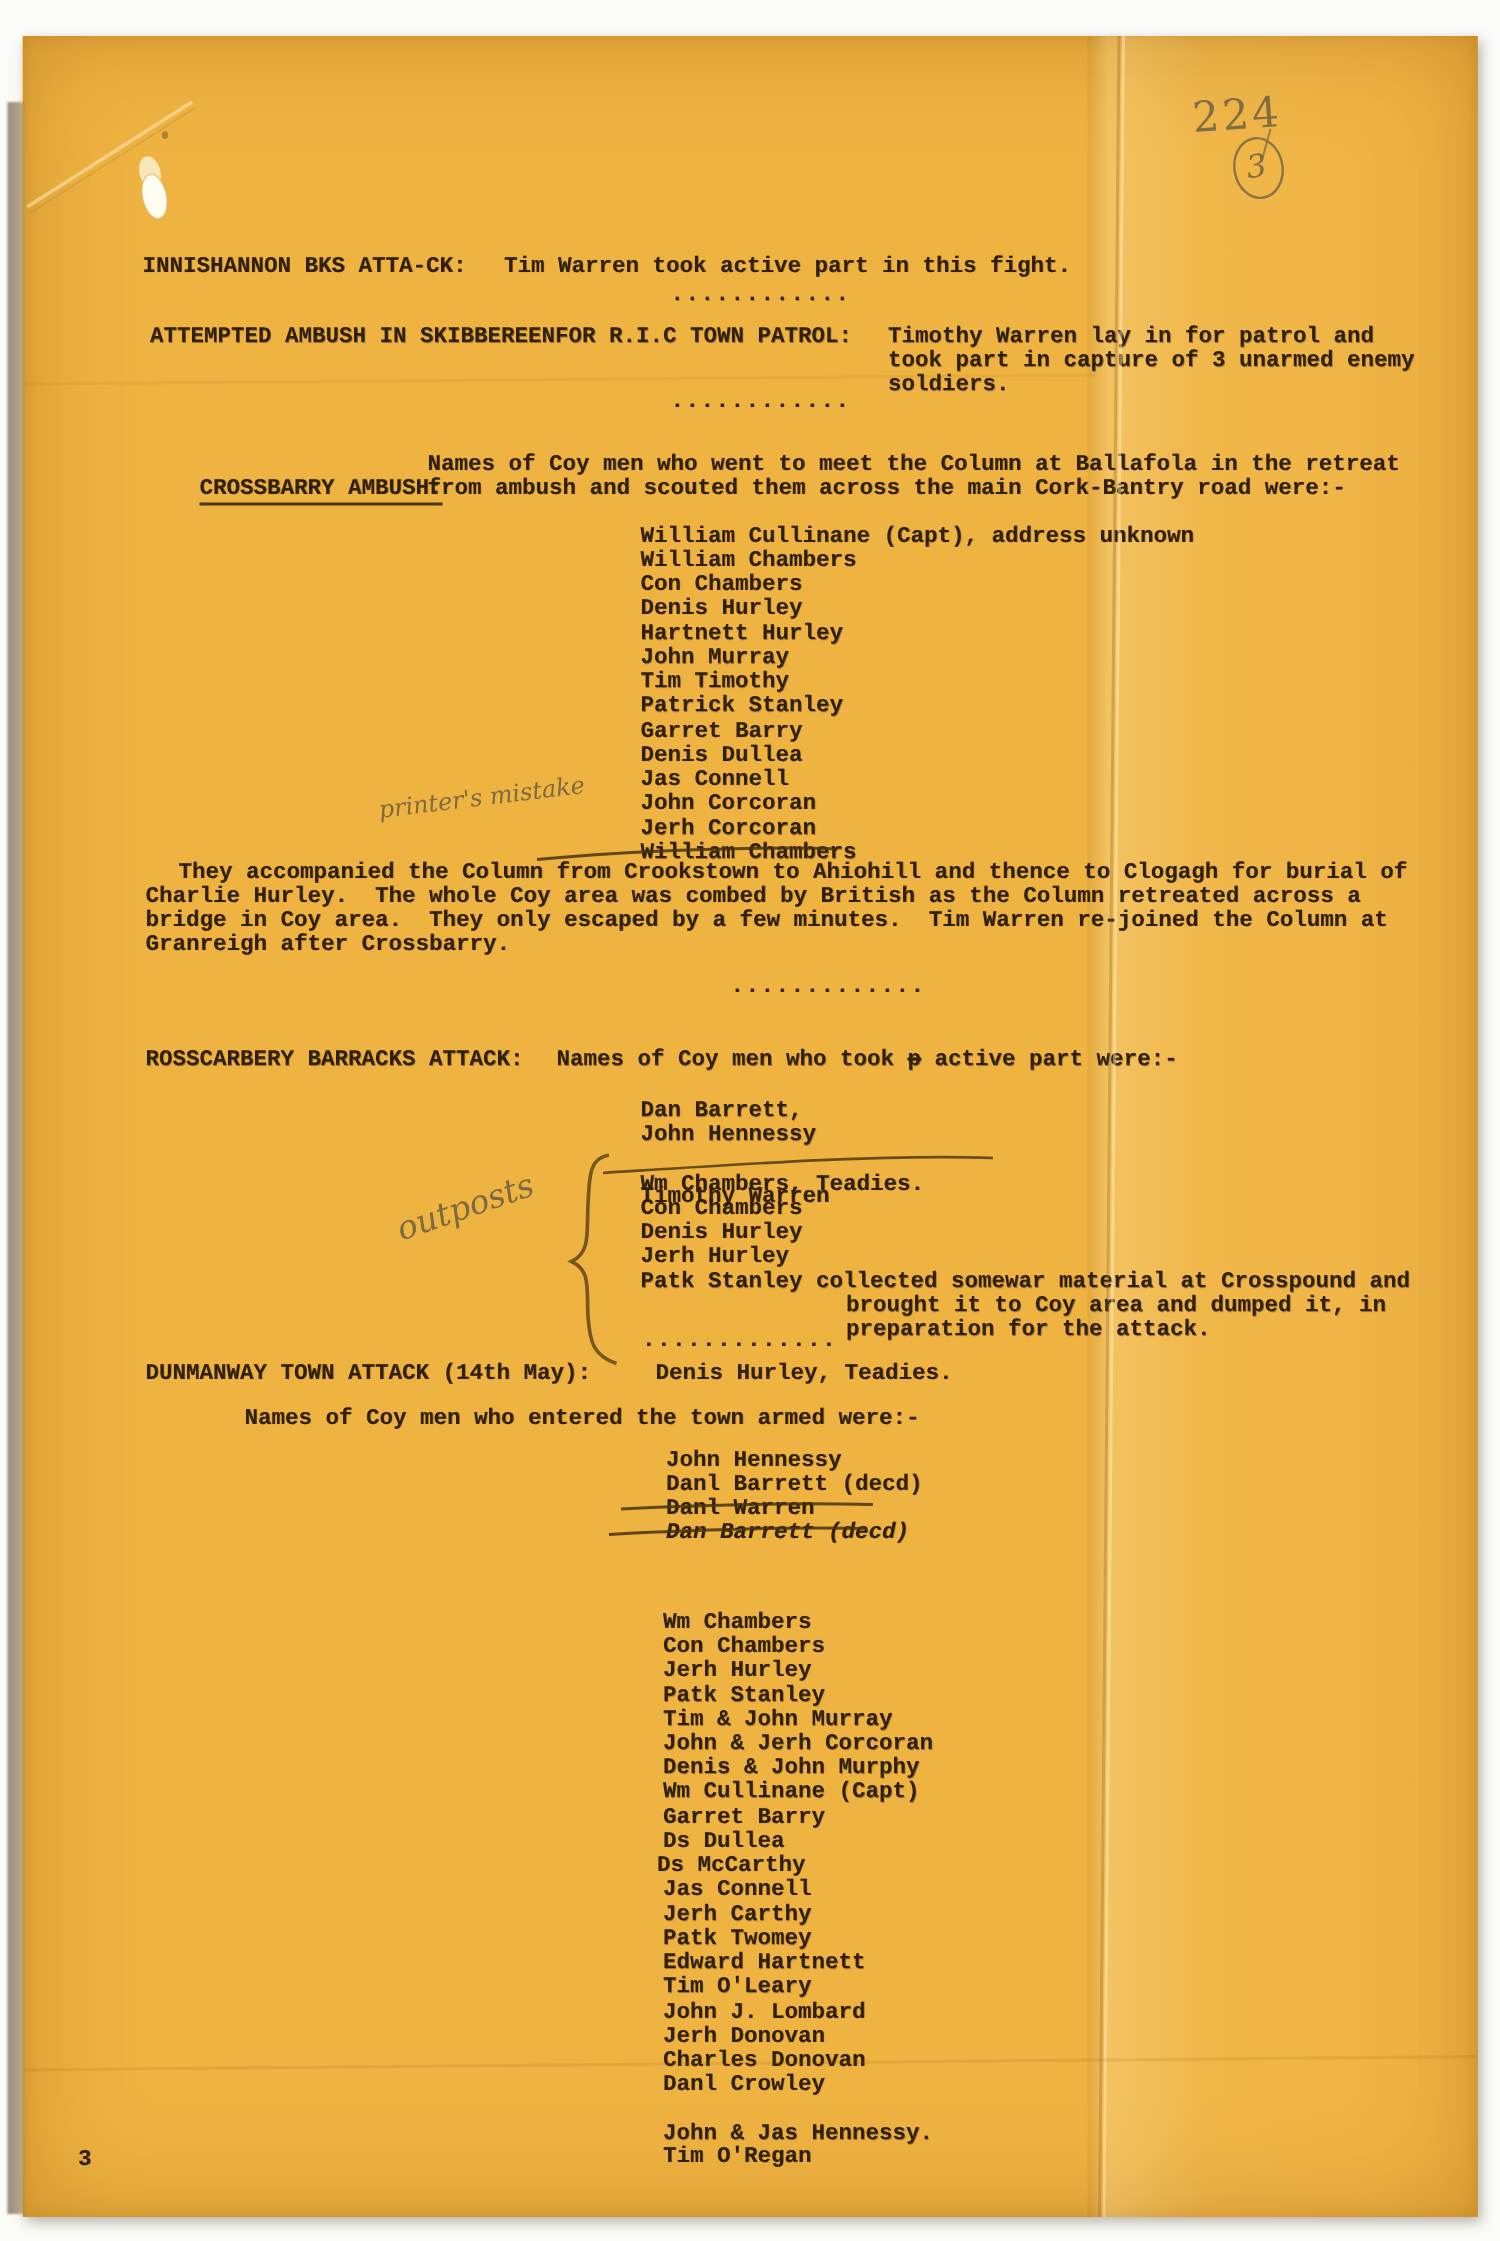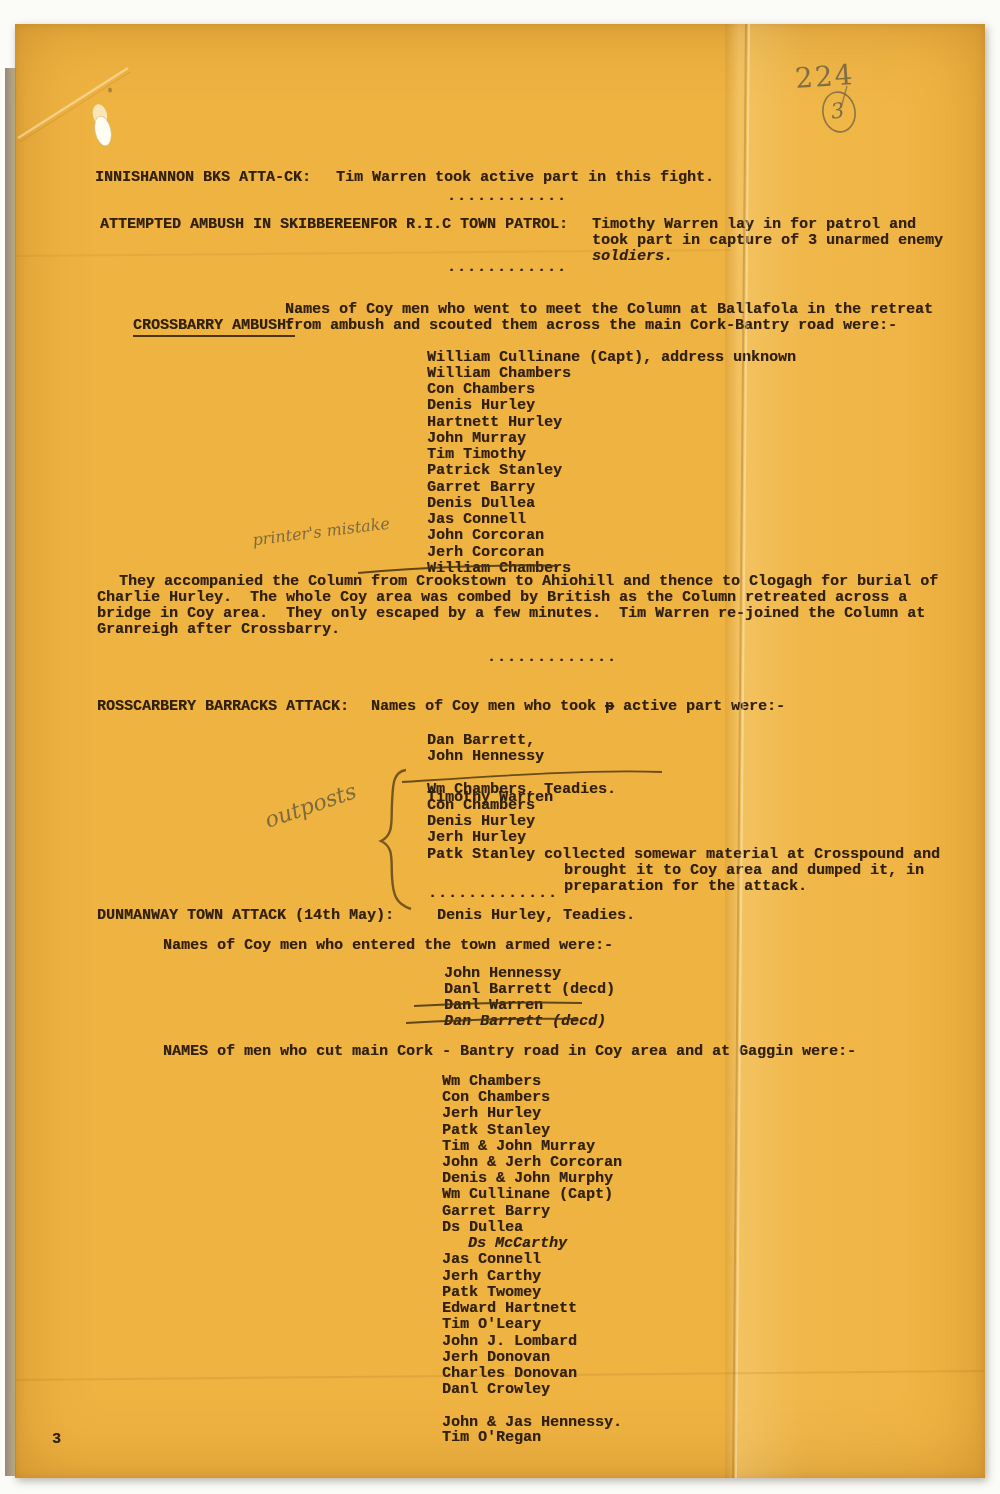--- a/index.html
+++ b/index.html
@@ -39,21 +39,21 @@
   <div class="hw pencil" style="left:795px;top:60px;font-size:28px;font-style:normal;transform:rotate(-4deg);letter-spacing:2px;">224</div>
   <div class="hw pencil" style="left:831px;top:99px;font-size:21px;font-style:italic;transform:rotate(-8deg);">3</div>
 
   <div class="t h" style="left:95px;top:170px;">INNISHANNON BKS ATTA-CK:</div>
   <div class="t" style="left:336px;top:170px;">Tim Warren took active part in this fight.</div>
   <div class="t dots" style="left:447px;top:189px;">............</div>
 
   <div class="t h" style="left:100px;top:217px;">ATTEMPTED AMBUSH IN SKIBBEREENFOR R.I.C TOWN PATROL:</div>
   <div class="t" style="left:592px;top:217px;">Timothy Warren lay in for patrol and</div>
   <div class="t" style="left:592px;top:233px;">took part in capture of 3 unarmed enemy</div>
-  <div class="t" style="left:592px;top:249px;font-style:italic;">soldiers.</div>
+  <div class="t" style="left:592px;top:249px;">soldiers.</div>
   <div class="t dots" style="left:447px;top:260px;">............</div>
 
   <div class="t h" style="left:97px;top:302px;">
     <span class="u">CROSSBARRY AMBUSH:</span>
   </div>
   <div class="t" style="left:285px;top:302px;">Names of Coy men who went to meet the Column at Ballafola in the retreat</div>
   <div class="t" style="left:285px;top:318px;">from ambush and scouted them across the main Cork-Bantry road were:-</div>
 
   <div class="t" style="left:427px;top:350px;">William Cullinane (Capt), address unknown</div>
   <div class="t" style="left:427px;top:366px;">William Chambers</div>
@@ -97,33 +97,32 @@
 
   <div class="t h" style="left:97px;top:908px;">DUNMANWAY TOWN ATTACK (14th May):</div>
   <div class="t" style="left:437px;top:908px;">Denis Hurley, Teadies.</div>
   <div class="t" style="left:163px;top:938px;">Names of Coy men who entered the town armed were:-</div>
 
   <div class="t" style="left:444px;top:966px;">John Hennessy</div>
   <div class="t" style="left:444px;top:982px;">Danl Barrett (decd)</div>
   <div class="t" style="left:444px;top:998px;">Danl Warren</div>
   <div class="t" style="left:444px;top:1014px;font-style:italic;"><span>Dan Barrett</span><span> (decd)</span></div>
 
-  <div class="t" style="left:163px;top:1044px;">NAMES of men who cut main Cork - Bantry road in Coy area and at Gaggin were:-</div>
 
   <div class="t" style="left:442px;top:1074px;">Wm Chambers</div>
   <div class="t" style="left:442px;top:1090px;">Con Chambers</div>
   <div class="t" style="left:442px;top:1106px;">Jerh Hurley</div>
   <div class="t" style="left:442px;top:1123px;">Patk Stanley</div>
   <div class="t" style="left:442px;top:1139px;">Tim &amp; John Murray</div>
   <div class="t" style="left:442px;top:1155px;">John &amp; Jerh Corcoran</div>
   <div class="t" style="left:442px;top:1171px;">Denis &amp; John Murphy</div>
   <div class="t" style="left:442px;top:1187px;">Wm Cullinane (Capt)</div>
   <div class="t" style="left:442px;top:1204px;">Garret Barry</div>
   <div class="t" style="left:442px;top:1220px;">Ds Dullea</div>
-  <div class="t" style="left:468px;top:1236px;font-style:italic;">Ds McCarthy</div>
+  <div class="t" style="left:438px;top:1236px;">Ds McCarthy</div>
   <div class="t" style="left:442px;top:1252px;">Jas Connell</div>
   <div class="t" style="left:442px;top:1269px;">Jerh Carthy</div>
   <div class="t" style="left:442px;top:1285px;">Patk Twomey</div>
   <div class="t" style="left:442px;top:1301px;">Edward Hartnett</div>
   <div class="t" style="left:442px;top:1317px;">Tim O'Leary</div>
   <div class="t" style="left:442px;top:1334px;">John J. Lombard</div>
   <div class="t" style="left:442px;top:1350px;">Jerh Donovan</div>
   <div class="t" style="left:442px;top:1366px;">Charles Donovan</div>
   <div class="t" style="left:442px;top:1382px;">Danl Crowley</div>
   <div class="t" style="left:442px;top:1430px;">Tim O'Regan</div>

